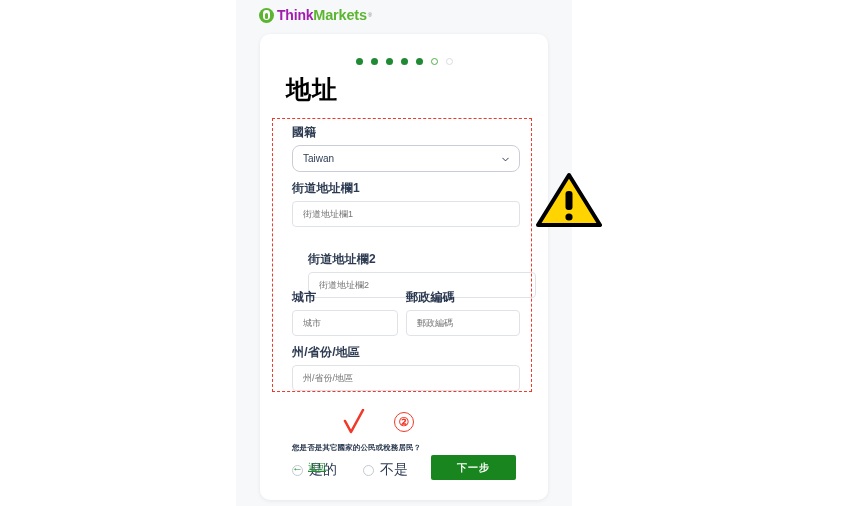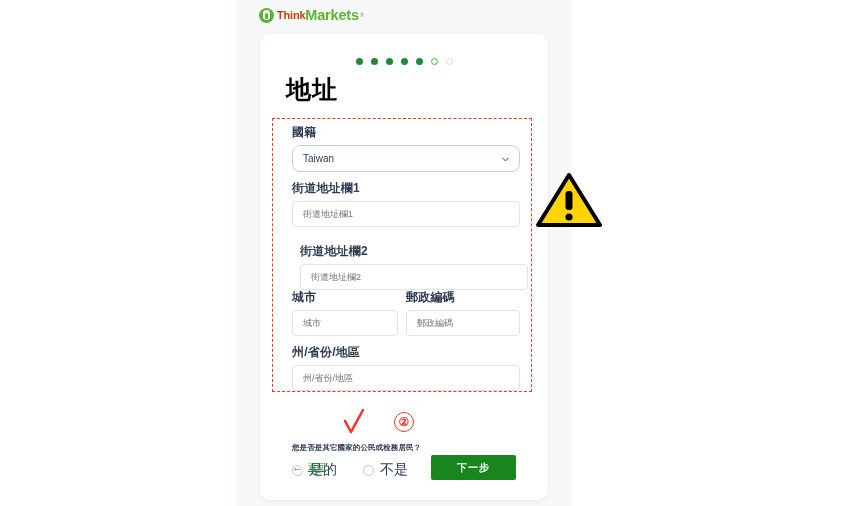--- a/index.html
+++ b/index.html
@@ -67,23 +67,23 @@
     position: absolute;
     left: 5.6px;
     top: 5.4px;
     width: 3.6px;
     height: 6.4px;
     border-radius: 2px;
     background: #5cb531;
     z-index: 2;
   }
   .brand-think {
-    font-size: 11px;
-    font-weight: bold;
-    color: #c2410c;
+    font-size: 14px;
+    font-weight: bold;
+    color: #a21caf;
     letter-spacing: -0.2px;
   }
   .brand-markets {
     font-size: 14.5px;
     font-weight: bold;
     color: #5cb531;
     letter-spacing: -0.2px;
   }
   .brand-tm {
     font-size: 6px;
@@ -348,21 +348,21 @@
         <path d="M1 3 L5 7 L9 3" stroke="#2d3b52" stroke-width="1.4" fill="none" stroke-linecap="round" stroke-linejoin="round"></path>
       </svg>
     </div>
   </div>
 
   <div class="field" style="position:absolute;left:292px;top:180px;width:228px;margin:0;">
     <span class="lbl">街道地址欄1</span>
     <input class="inp" type="text" placeholder="街道地址欄1" style="">
   </div>
 
-  <div class="field" style="position:absolute;left:292px;top:235px;width:228px;margin:8px;">
+  <div class="field" style="position:absolute;left:292px;top:235px;width:228px;margin:16px;">
     <span class="lbl">街道地址欄2</span>
     <input class="inp" type="text" placeholder="街道地址欄2" style="">
   </div>
 
   <div class="field" style="position:absolute;left:292px;top:289px;width:106px;margin:0;">
     <span class="lbl">城市</span>
     <input class="inp" type="text" placeholder="城市" style="">
   </div>
 
   <div class="field" style="position:absolute;left:406px;top:289px;width:114px;margin:0;">

